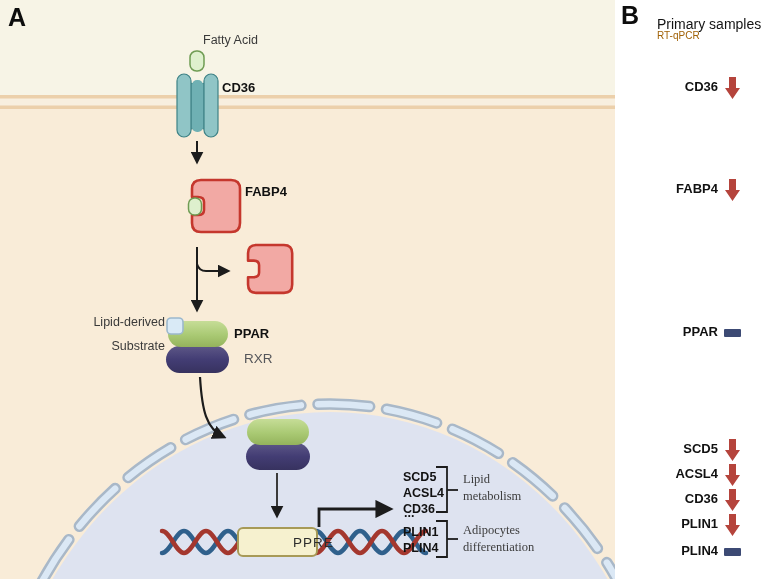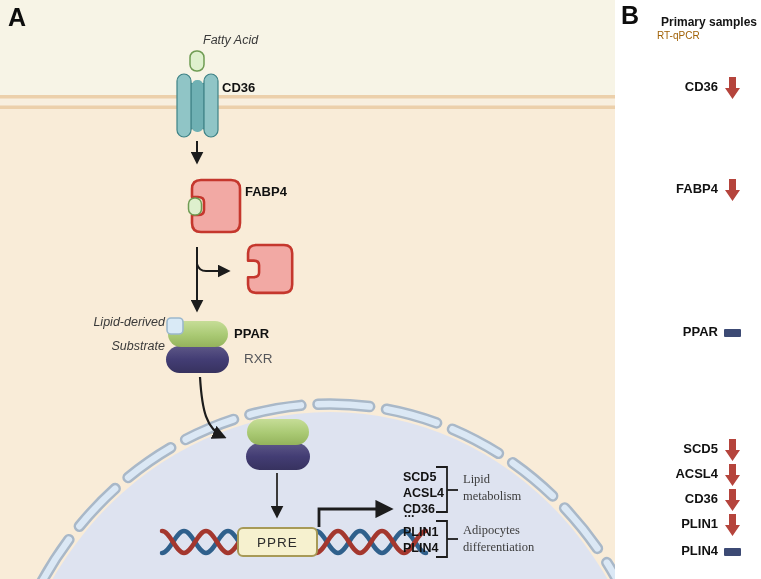--- a/index.html
+++ b/index.html
@@ -2,33 +2,33 @@
 <html><head>
 <meta charset="utf-8">
 <style>
   html,body{margin:0;padding:0;}
   #fig{position:relative;width:761px;height:579px;background:#ffffff;overflow:hidden;
        font-family:"Liberation Sans","DejaVu Sans",sans-serif;color:#141414;}
   .abs{position:absolute;}
   .lbl{position:absolute;white-space:nowrap;line-height:1.15;}
   .panel-letter{font-size:25px;font-weight:bold;color:#0d0d0d;}
   .bold13{font-size:13px;font-weight:bold;color:#111;}
-  .it12{font-size:12.5px;font-style:italic;color:#3a3a3a;}
+  .it12{font-size:12.5px;color:#3a3a3a;}
   .reg12{font-size:12.5px;color:#3d3d3d;font-family:Liberation Serif, serif;}
   .gene{font-size:12.5px;font-weight:bold;color:#111;}
   #panelA{position:absolute;left:0;top:0;width:615px;height:579px;}
   #panelB{position:absolute;left:615px;top:0;width:146px;height:579px;background:#fff;}
   .b-row{position:absolute;left:0;width:146px;height:24px;}
   .b-row .b-label{position:absolute;left:0;top:3px;width:103px;text-align:right;
                   font-size:13px;font-weight:bold;color:#111;}
   .b-sym{position:absolute;left:109px;top:0px;width:17px;height:24px;}
   .dash{position:absolute;left:109px;top:8px;width:17px;height:8px;background:#3c4a74;border-radius:1px;}
   .ppre-text{position:absolute;left:238px;top:528px;width:79px;height:28px;
              display:flex;align-items:center;justify-content:center;
-             font-size:13.5px;color:#2c2c2c;letter-spacing:1px;}
+             font-size:13.5px;color:#2c2c2c;letter-spacing:1px;padding-left:36px;}
   .right-it{text-align:right;}
 </style>
 </head>
 <body>
 
 <div id="fig">
 
   <div id="panelA">
     <svg class="abs" style="left:0;top:0" width="615" height="579" viewBox="0 0 615 579">
       <defs>
@@ -127,21 +127,21 @@
     <div class="lbl gene" style="left:403px;top:541px">PLIN4</div>
 
     <div class="lbl reg12" style="left:463px;top:472px">Lipid</div>
     <div class="lbl reg12" style="left:463px;top:489px">metabolism</div>
     <div class="lbl reg12" style="left:463px;top:523px">Adipocytes</div>
     <div class="lbl reg12" style="left:463px;top:540px">differentiation</div>
   </div>
 
   <div id="panelB">
     <div class="lbl panel-letter" style="left:6px;top:1px">B</div>
-    <div class="lbl" style="left:42px;top:16px;width:104px;text-align:center;font-size:12px;font-weight:bold">Primary samples</div>
+    <div class="lbl" style="left:42px;top:16px;width:104px;text-align:center;font-size:14px;font-weight:normal">Primary samples</div>
     <div class="lbl" style="left:42px;top:30px;width:104px;font-size:10px;color:#a16207">RT-qPCR</div>
 
     <div class="b-row" style="top:76px">
       <span class="b-label">CD36</span>
       <svg class="b-sym" width="17" height="24" viewBox="0 0 17 24">
         <path d="M5,1 h7 v11 h4 l-7.5,11 l-7.5,-11 h4 z" fill="#b5443c"></path>
         </svg>
     </div>
 
     <div class="b-row" style="top:178px">

